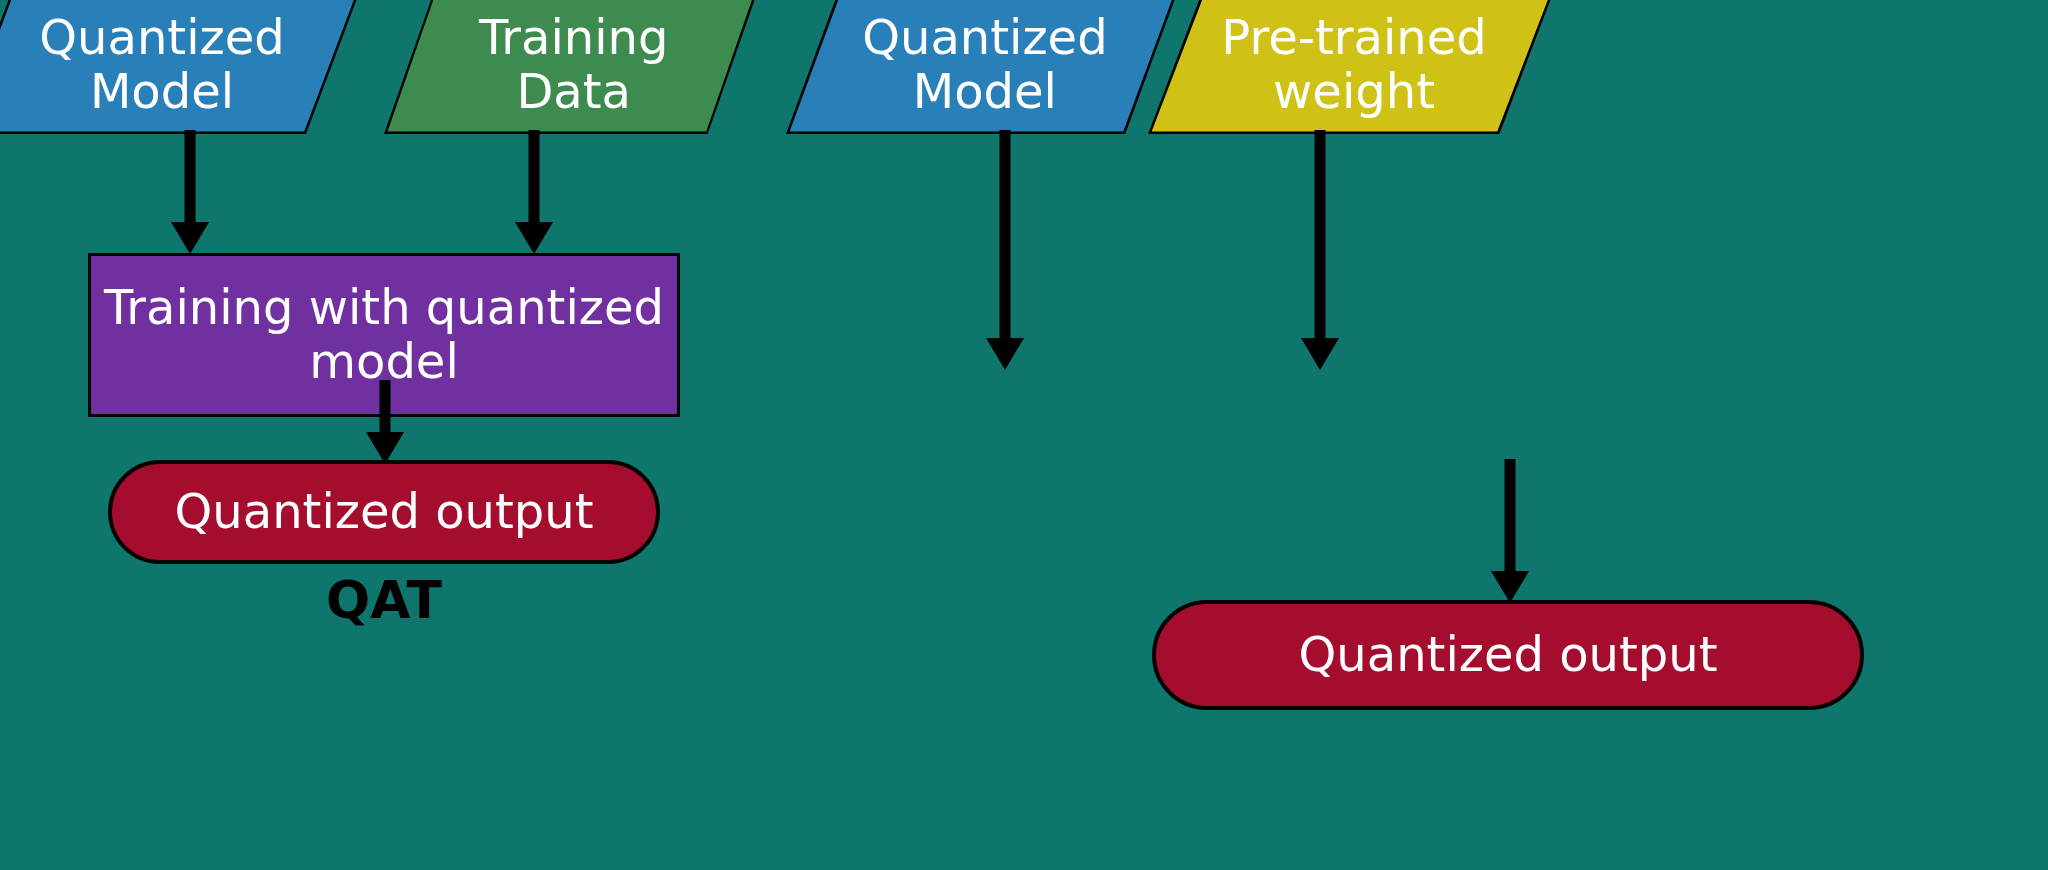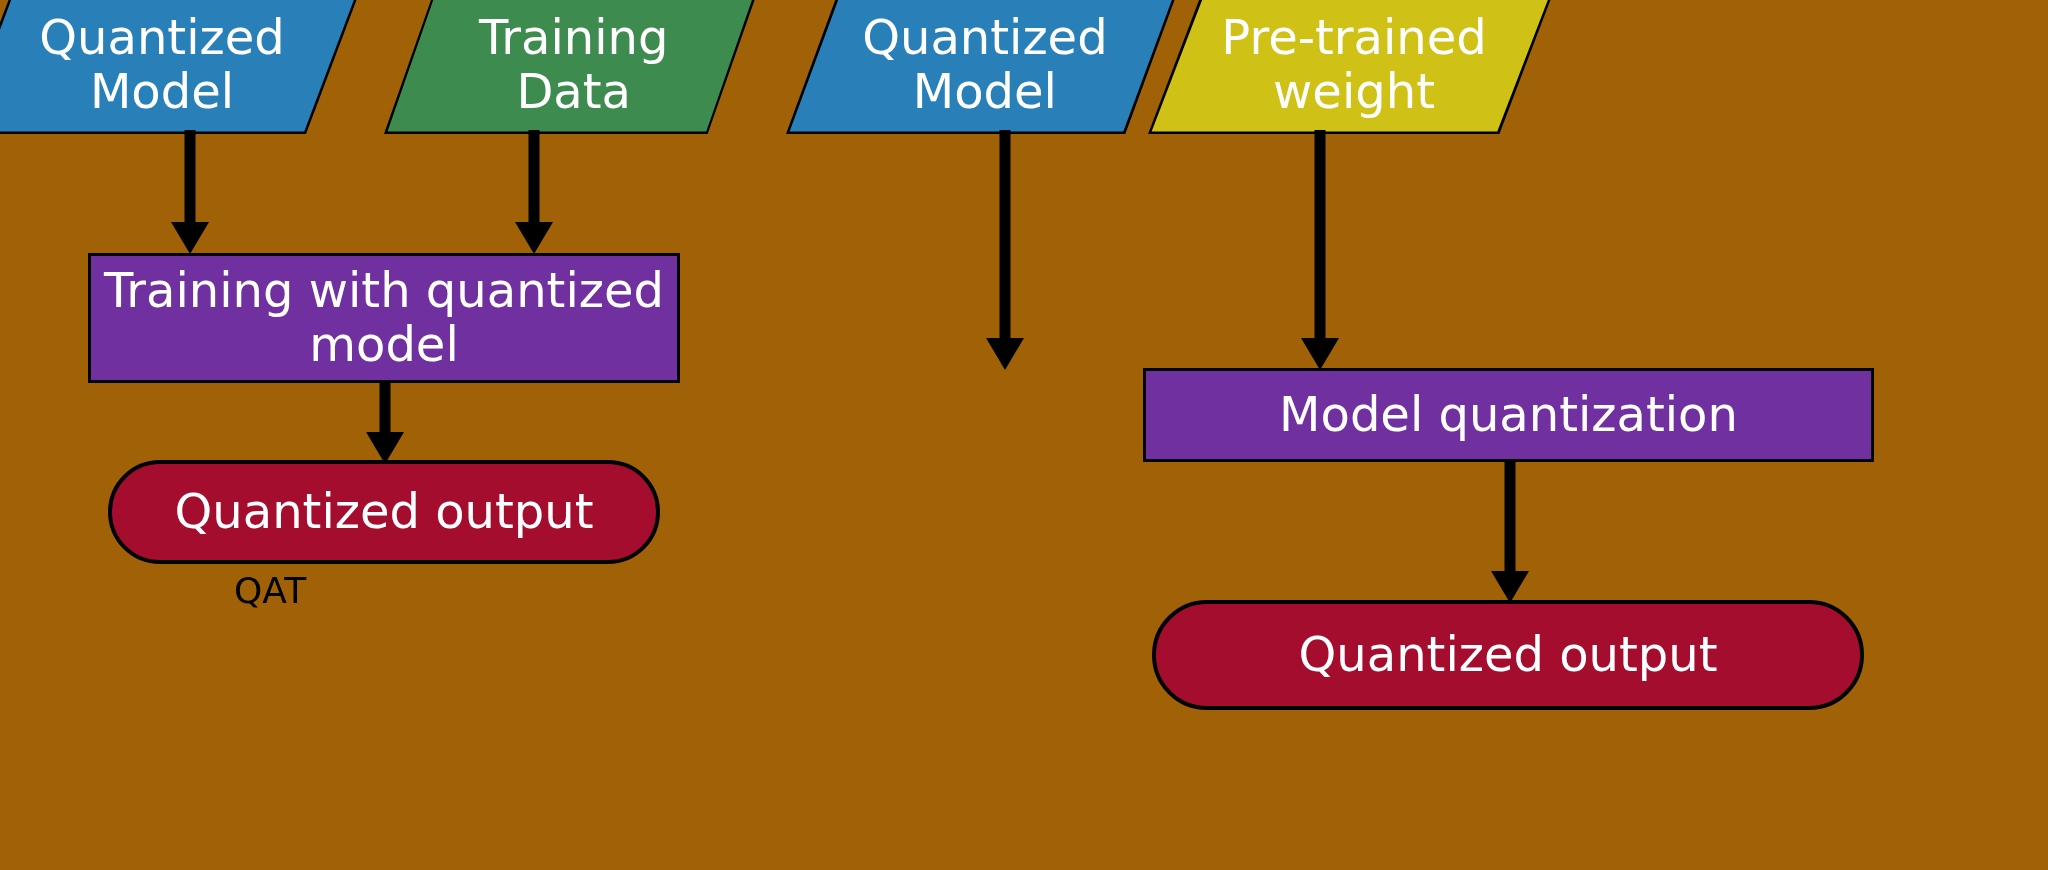--- a/index.html
+++ b/index.html
@@ -4,21 +4,21 @@
 <style>
   html, body {
     margin: 0;
     padding: 0;
     background: #ffffff;
   }
   #canvas {
     position: relative;
     width: 2048px;
     height: 870px;
-    background: #a16207;
+    background: #0f766e;
     overflow: hidden;
     font-family: "DejaVu Sans", "Liberation Sans", sans-serif;
   }
   .node {
     position: absolute;
     box-sizing: border-box;
     display: flex;
     align-items: center;
     justify-content: center;
     text-align: center;
@@ -62,22 +62,24 @@
     border: 4px solid #000000;
     border-radius: 999px;
     font-size: 48px;
     color: #ffffff;
     justify-content: center;
   }
   
   .caption {
     position: absolute;
     color: #000000;
-    font-size: 36px;
+    font-size: 52px;
+    text-align: center;
     font-family: "DejaVu Sans", "Liberation Sans", sans-serif;
+    font-weight: bold;
   }
   
   .arrow {
     position: absolute;
     pointer-events: none;
   }
 </style>
 </head>
 <body>
 
@@ -104,21 +106,21 @@
   <svg class="arrow" style="left:160px; top:130px; width:60px; height:128px;" viewBox="0 0 60 128">
     <line x1="30" y1="0" x2="30" y2="100" stroke="#000000" stroke-width="11"></line>
     <polygon points="30,124 11,92 49,92" fill="#000000"></polygon>
   </svg>
 
   <svg class="arrow" style="left:504px; top:130px; width:60px; height:128px;" viewBox="0 0 60 128">
     <line x1="30" y1="0" x2="30" y2="100" stroke="#000000" stroke-width="11"></line>
     <polygon points="30,124 11,92 49,92" fill="#000000"></polygon>
   </svg>
 
-  <div class="node process" style="left:88px; top:253px; width:592px; height:130px;">
+  <div class="node process" style="left:88px; top:253px; width:592px; height:164px;">
     <span>Training with quantized
 model</span>
   </div>
 
   <svg class="arrow" style="left:355px; top:380px; width:60px; height:88px;" viewBox="0 0 60 88">
     <line x1="30" y1="0" x2="30" y2="60" stroke="#000000" stroke-width="11"></line>
     <polygon points="30,84 11,52 49,52" fill="#000000"></polygon>
   </svg>
 
   <div class="node pill" style="left:108px; top:460px; width:552px; height:104px;">
@@ -150,23 +152,20 @@
   <svg class="arrow" style="left:975px; top:130px; width:60px; height:244px;" viewBox="0 0 60 244">
     <line x1="30" y1="0" x2="30" y2="216" stroke="#000000" stroke-width="11"></line>
     <polygon points="30,240 11,208 49,208" fill="#000000"></polygon>
   </svg>
 
   <svg class="arrow" style="left:1290px; top:130px; width:60px; height:244px;" viewBox="0 0 60 244">
     <line x1="30" y1="0" x2="30" y2="216" stroke="#000000" stroke-width="11"></line>
     <polygon points="30,240 11,208 49,208" fill="#000000"></polygon>
   </svg>
 
-  <div class="node process" style="left:1143px; top:368px; width:731px; height:94px;">
-    <span>Model quantization</span>
-  </div>
 
   <svg class="arrow" style="left:1480px; top:459px; width:60px; height:148px;" viewBox="0 0 60 148">
     <line x1="30" y1="0" x2="30" y2="120" stroke="#000000" stroke-width="11"></line>
     <polygon points="30,144 11,112 49,112" fill="#000000"></polygon>
   </svg>
 
   <div class="node pill" style="left:1152px; top:600px; width:712px; height:110px;">
     <span>Quantized output</span>
   </div>
 

